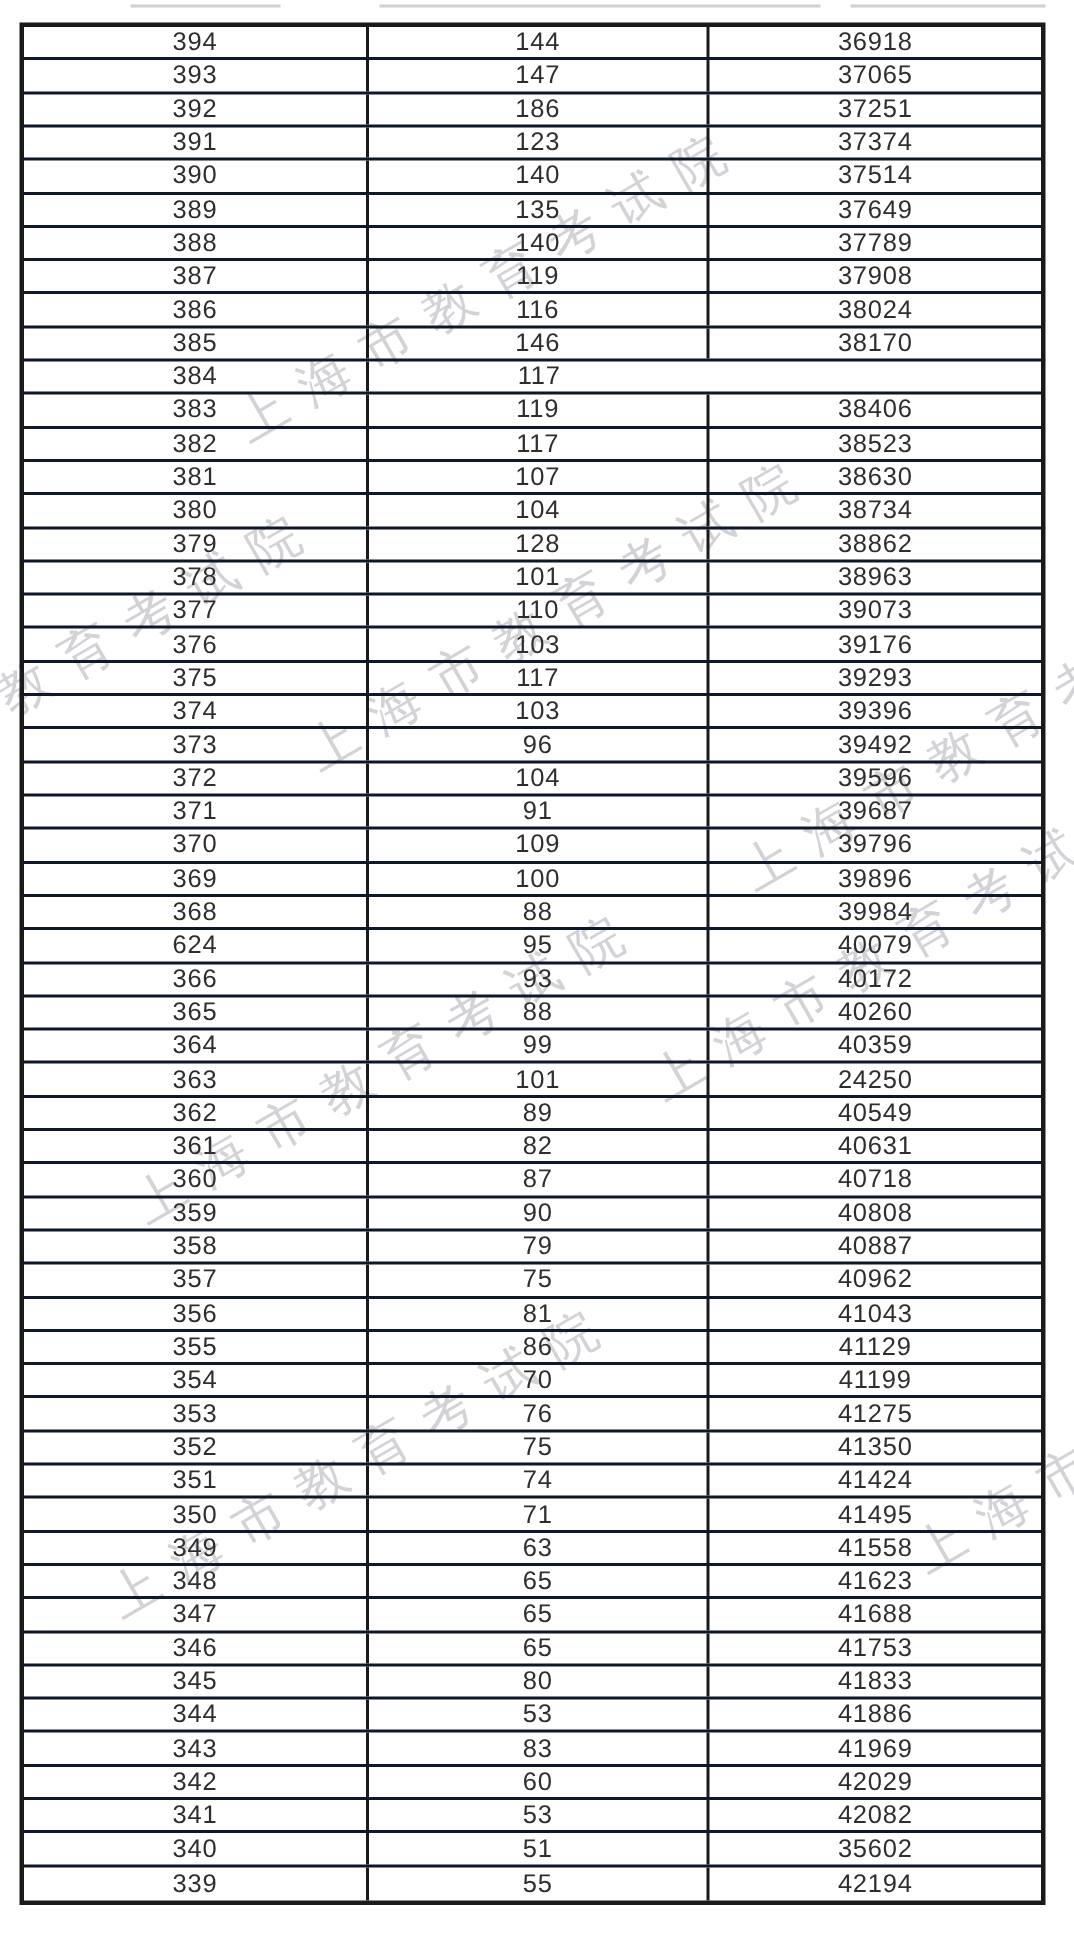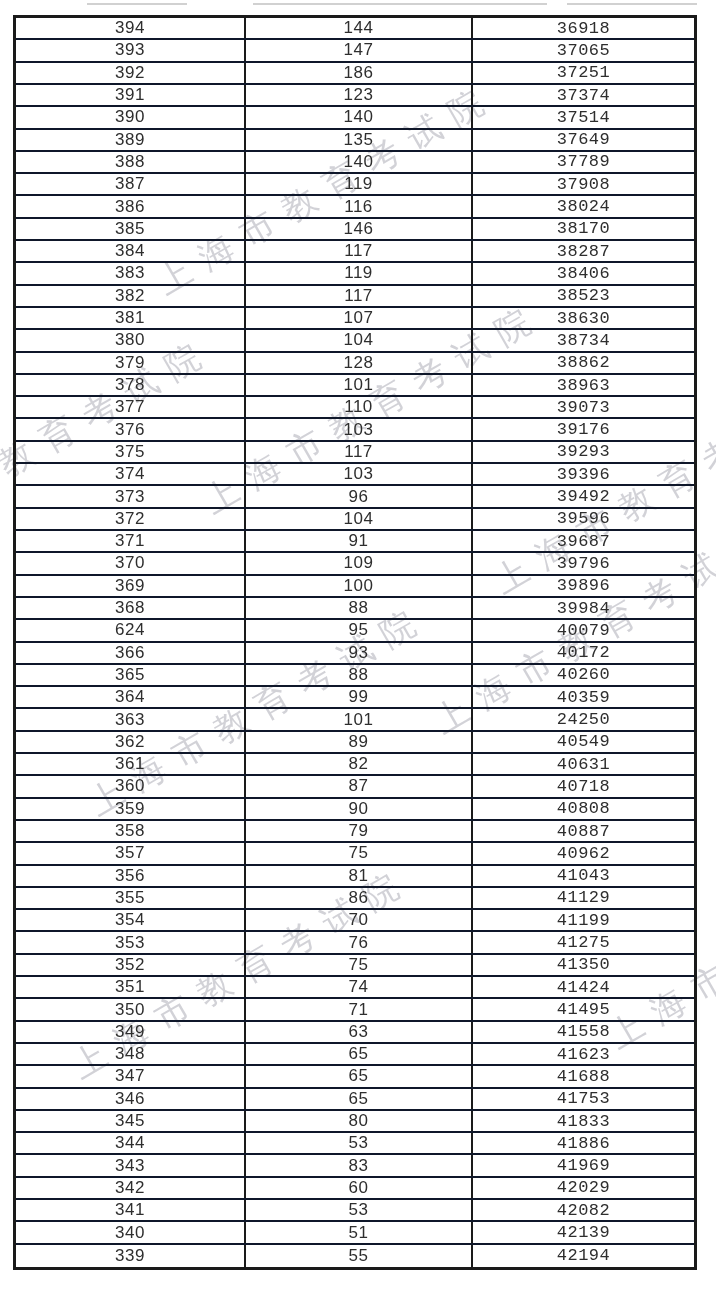--- a/index.html
+++ b/index.html
@@ -60,21 +60,21 @@
   .t-cell {
     border-right: 2px solid #1a1a1a;
     box-sizing: border-box;
     display: flex;
     align-items: center;
     justify-content: center;
     font-size: 17px;
     letter-spacing: 0.5px;
     color: #2e2e2e;
   }
-  .t-cell:last-child { border-right: none; font-family: Liberation Mono, monospace; }
+  .t-cell:last-child { border-right: none; }
 </style>
 </head>
 <body>
 
 <div class="page">
 
   <div class="artifact-line" style="left:87px;  width:100px;"></div>
   <div class="artifact-line" style="left:253px; width:294px;"></div>
   <div class="artifact-line" style="left:567px; width:130px;"></div>
 
@@ -136,21 +136,20 @@
         <div class="t-cell">38024</div>
       </div>
       <div class="t-row">
         <div class="t-cell">385</div>
         <div class="t-cell">146</div>
         <div class="t-cell">38170</div>
       </div>
       <div class="t-row">
         <div class="t-cell">384</div>
         <div class="t-cell">117</div>
-        <div class="t-cell">38287</div>
       </div>
       <div class="t-row">
         <div class="t-cell">383</div>
         <div class="t-cell">119</div>
         <div class="t-cell">38406</div>
       </div>
       <div class="t-row">
         <div class="t-cell">382</div>
         <div class="t-cell">117</div>
         <div class="t-cell">38523</div>
@@ -356,21 +355,21 @@
         <div class="t-cell">42029</div>
       </div>
       <div class="t-row">
         <div class="t-cell">341</div>
         <div class="t-cell">53</div>
         <div class="t-cell">42082</div>
       </div>
       <div class="t-row">
         <div class="t-cell">340</div>
         <div class="t-cell">51</div>
-        <div class="t-cell">42139</div>
+        <div class="t-cell">35602</div>
       </div>
       <div class="t-row">
         <div class="t-cell">339</div>
         <div class="t-cell">55</div>
         <div class="t-cell">42194</div>
       </div>
     </div>
 
 </div>
 

